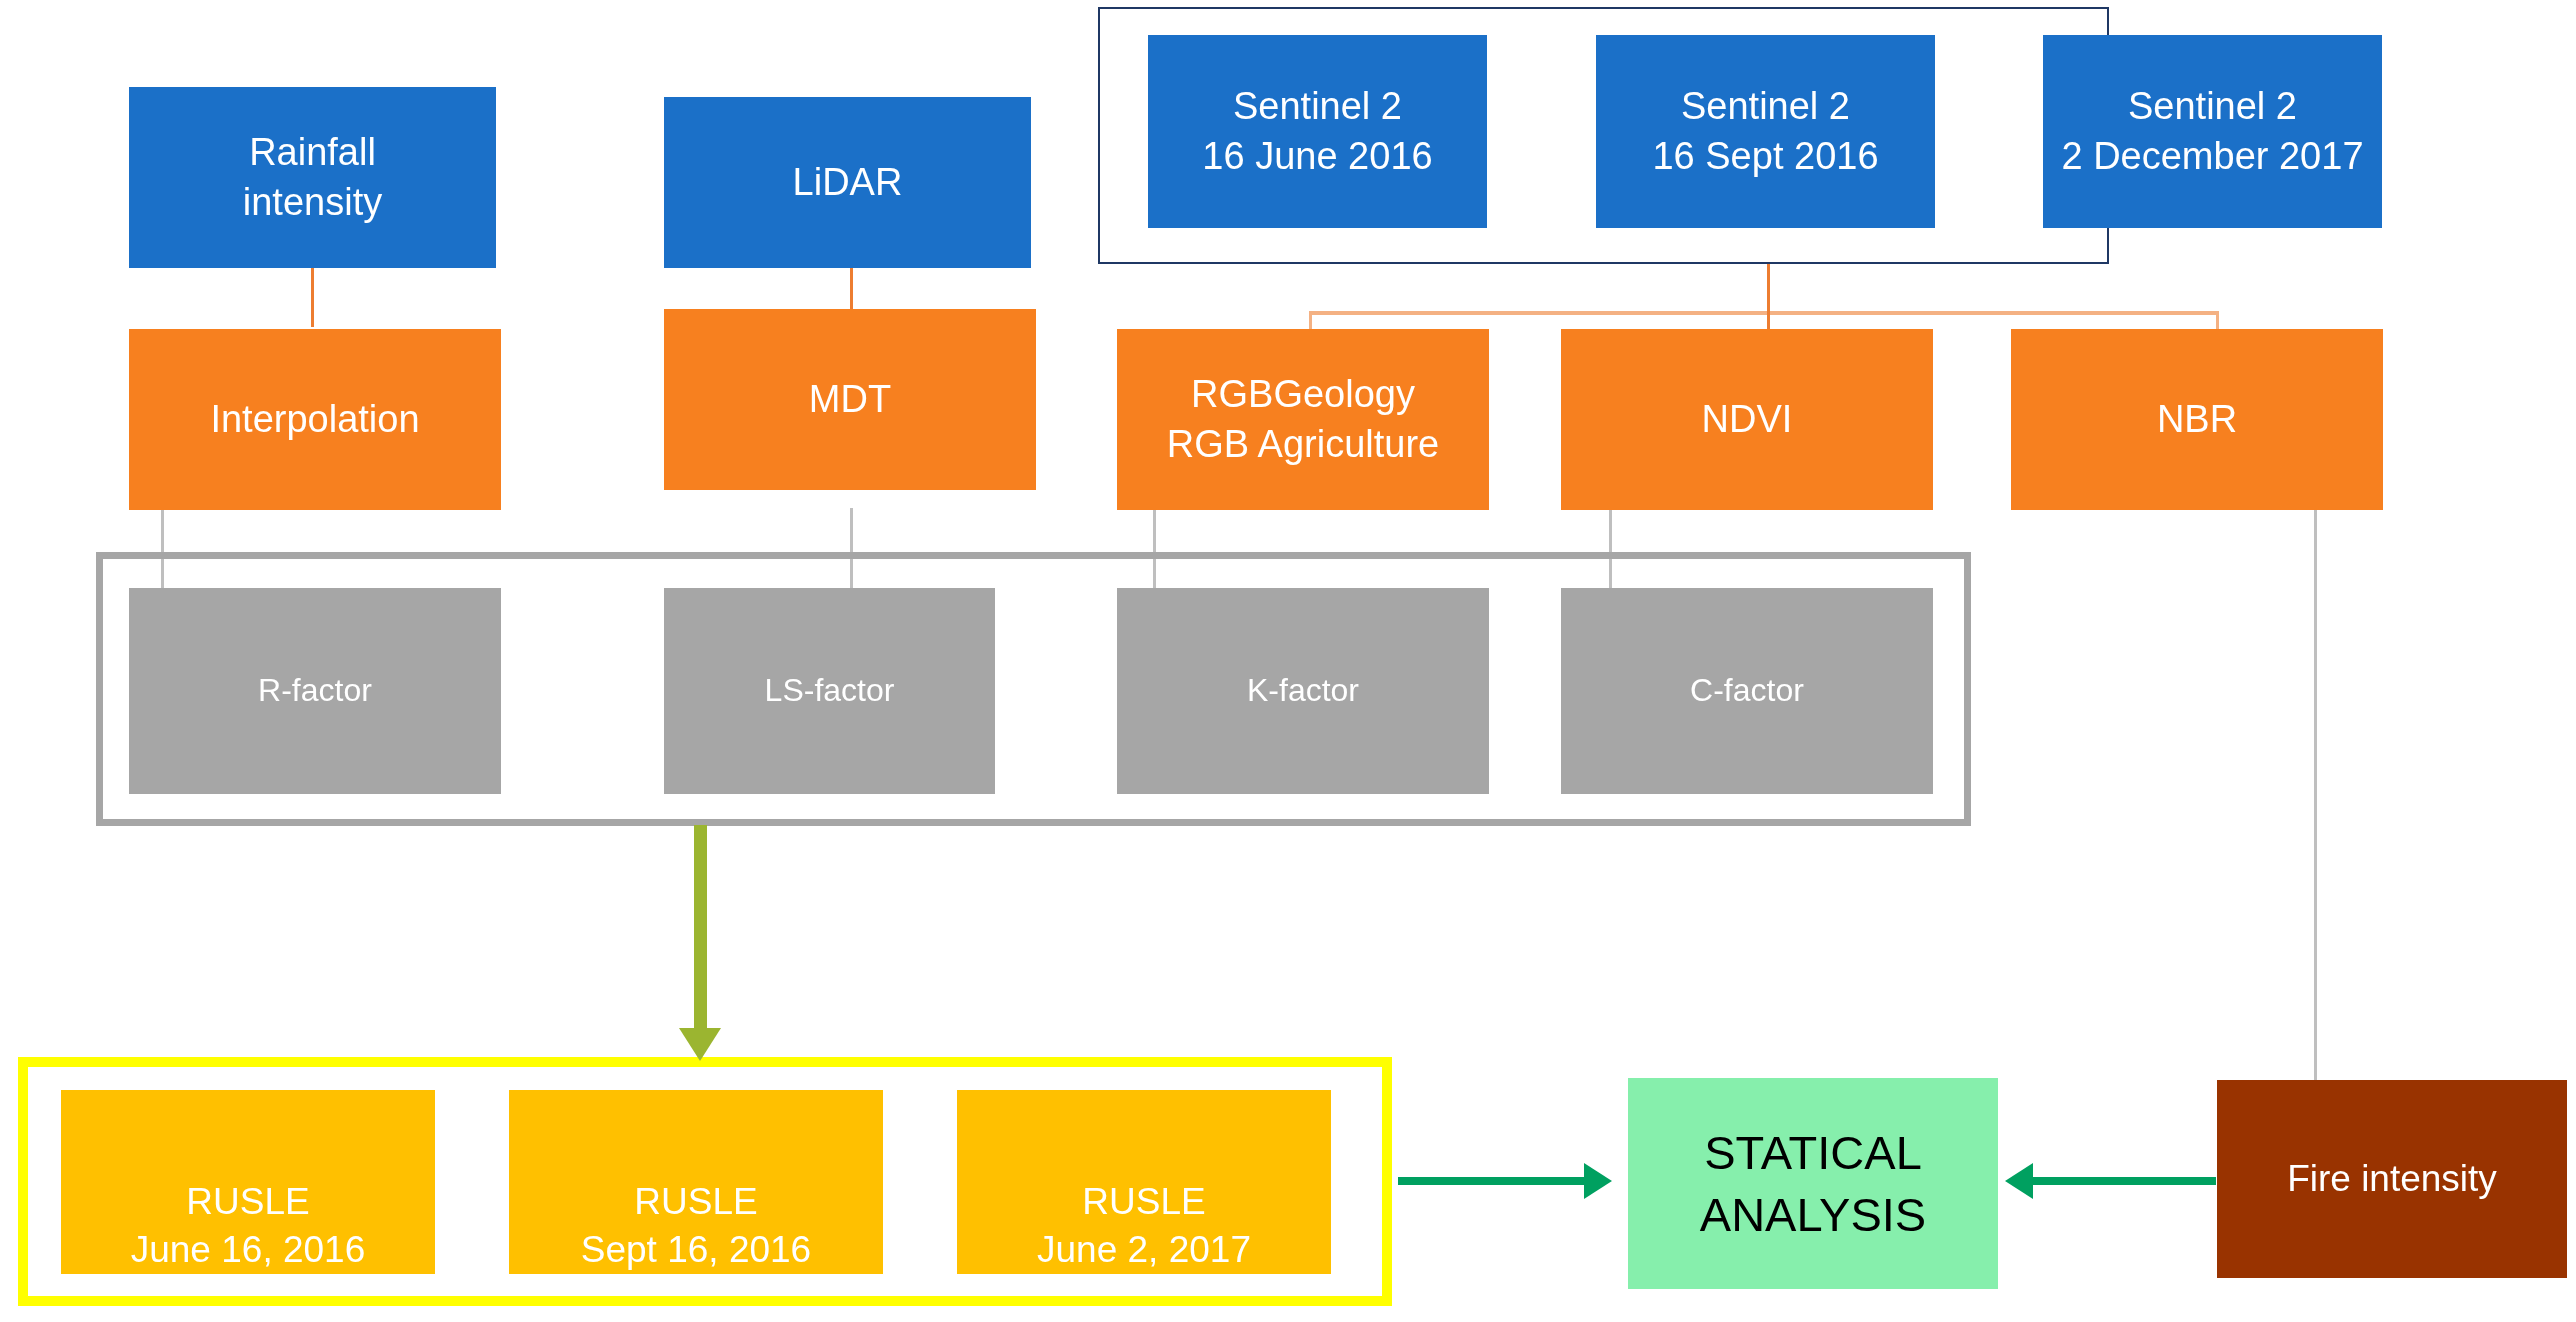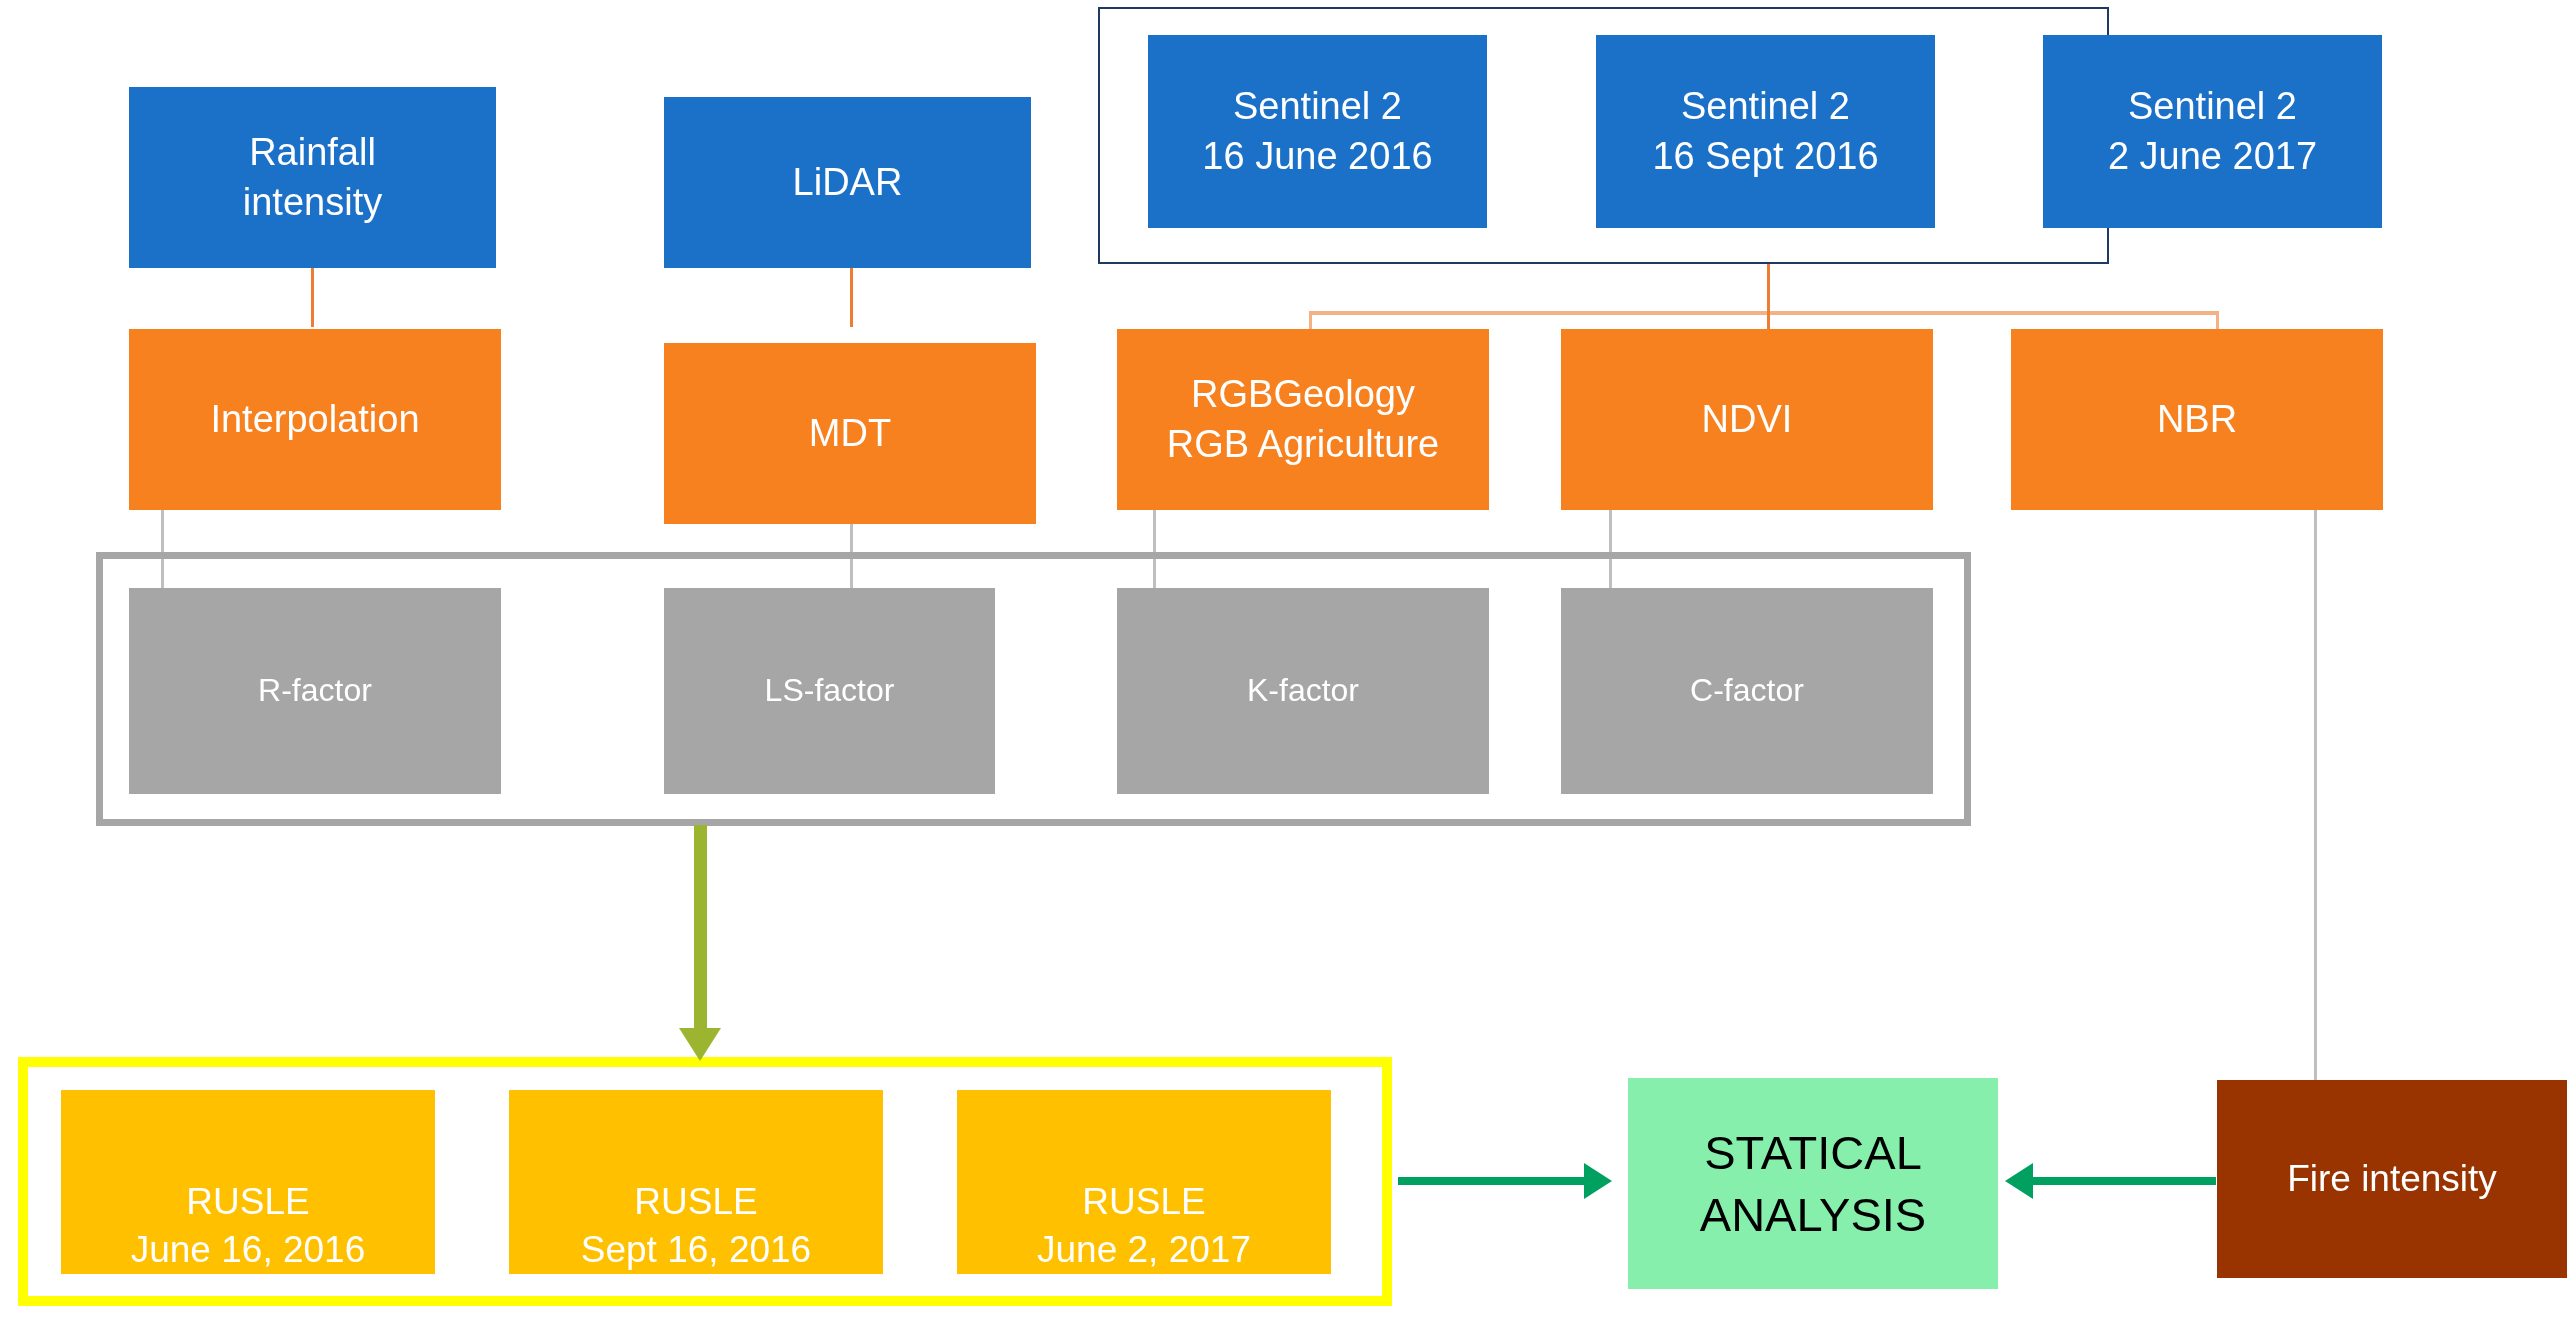--- a/index.html
+++ b/index.html
@@ -121,28 +121,28 @@
     <span class="ln">16 June 2016</span>
   </div>
 
   <div class="box blue" style="left:1596px;top:35px;width:339px;height:193px;">
     <span class="ln">Sentinel 2</span>
     <span class="ln">16 Sept 2016</span>
   </div>
 
   <div class="box blue" style="left:2043px;top:35px;width:339px;height:193px;">
     <span class="ln">Sentinel 2</span>
-    <span class="ln">2 June 2017</span>
+    <span class="ln">2 December 2017</span>
   </div>
 
   <div class="box orange" style="left:129px;top:329px;width:372px;height:181px;">
     <span class="ln">Interpolation</span>
   </div>
 
-  <div class="box orange" style="left:664px;top:343px;width:372px;height:181px;">
+  <div class="box orange" style="left:664px;top:309px;width:372px;height:181px;">
     <span class="ln">MDT</span>
   </div>
 
   <div class="box orange" style="left:1117px;top:329px;width:372px;height:181px;">
     <span class="ln">RGBGeology</span>
     <span class="ln">RGB Agriculture</span>
   </div>
 
   <div class="box orange" style="left:1561px;top:329px;width:372px;height:181px;">
     <span class="ln">NDVI</span>

